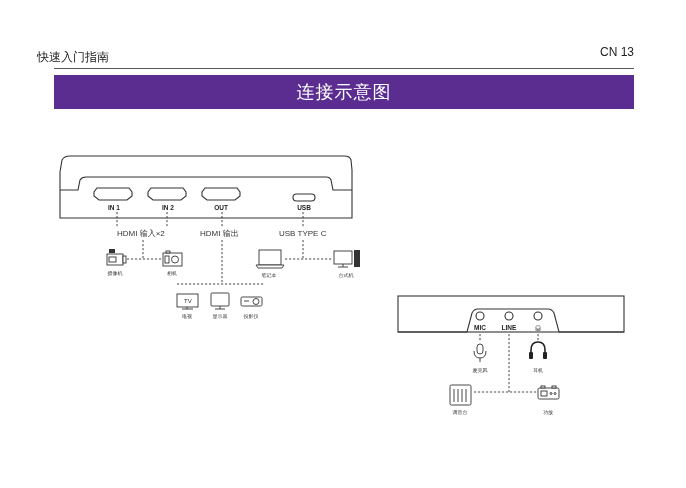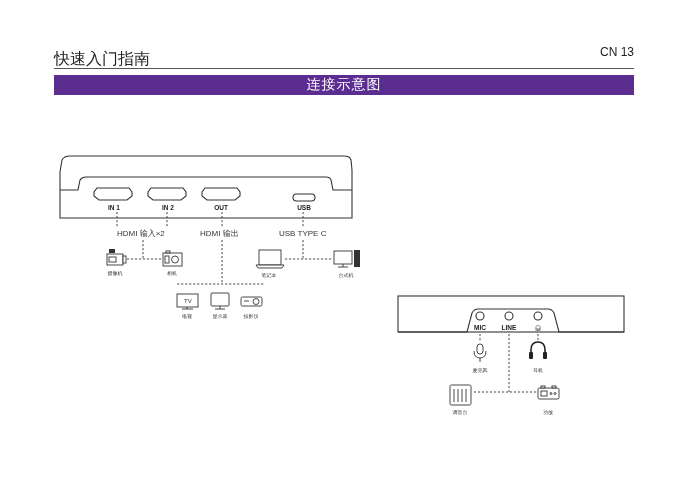--- a/index.html
+++ b/index.html
@@ -1,20 +1,20 @@
 <!DOCTYPE html>
 <html><head>
 <meta charset="utf-8">
 <style>
   html, body { margin:0; padding:0; background:#ffffff; }
   body { width:686px; height:488px; position:relative; overflow:hidden; font-family:"DejaVu Sans", sans-serif; color:#222; }
-  .header-left { position:absolute; left:54px; top:49px; font-size:16px; color:#222; }
+  .header-left { position:absolute; left:37px; top:49px; font-size:12px; color:#222; }
   .header-right { position:absolute; right:52px; top:45px; font-size:12px; color:#222; font-family:"Liberation Sans", sans-serif; }
   .header-rule { position:absolute; left:54px; top:68px; width:580px; height:1px; background:#555; }
-  .title-bar { position:absolute; left:54px; top:75px; width:580px; height:20px; background:#5b2d91; color:#fff; font-size:14px; display:flex; align-items:center; justify-content:center; letter-spacing:1px; }
+  .title-bar { position:absolute; left:54px; top:75px; width:580px; height:34px; background:#5b2d91; color:#fff; font-size:18px; display:flex; align-items:center; justify-content:center; letter-spacing:1px; }
   svg text { font-family:"Liberation Sans", sans-serif; }
   .label { font-size:8px; fill:#333; }
   .small { font-size:5px; fill:#333; }
   .port { font-size:6.5px; fill:#222; font-weight:bold; }
   .dash { stroke:#333; stroke-width:0.9; stroke-dasharray:2.2 1.8; fill:none; }
   .outline { stroke:#333; stroke-width:1.1; fill:#fff; }
   .icon { stroke:#333; stroke-width:0.9; fill:#fff; }
 </style>
 </head>
 <body>

